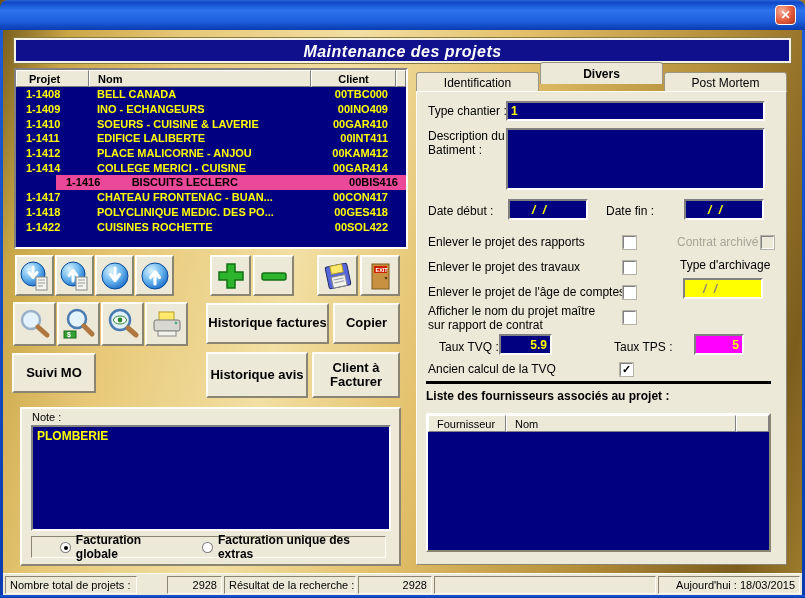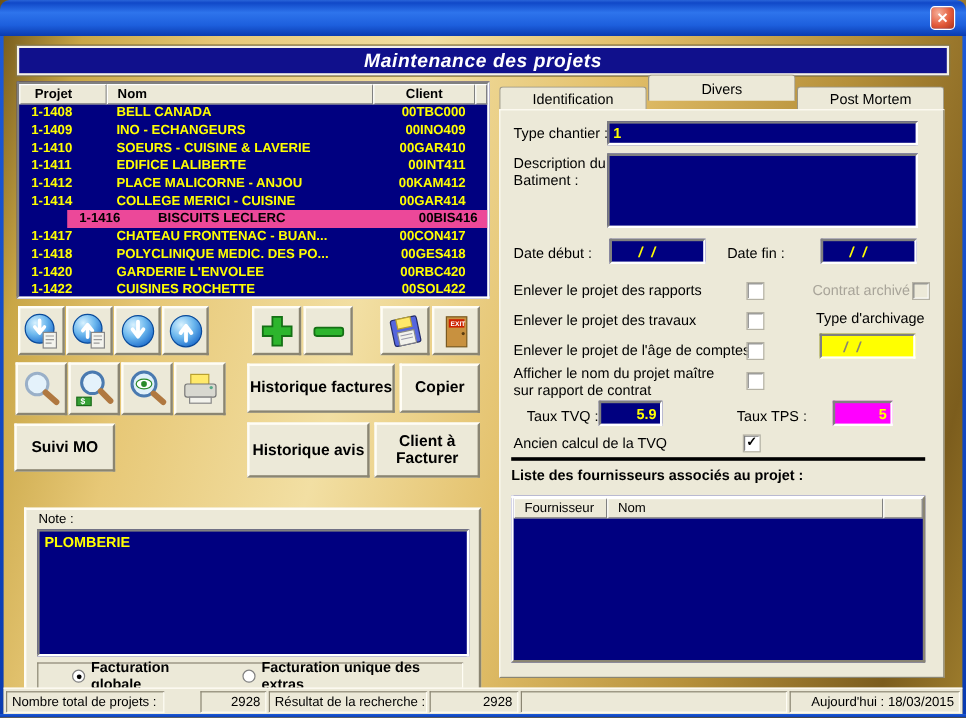--- a/index.html
+++ b/index.html
@@ -40,34 +40,34 @@
 
   
   .tool-btn { position:absolute; background:#ECE9D8; border:2px solid; border-color:#fffdf5 #8a8572 #8a8572 #fffdf5;
     display:flex; align-items:center; justify-content:center; cursor:pointer; }
   .txt-btn { position:absolute; background:#ECE9D8; border:2px solid; border-color:#fffdf5 #8a8572 #8a8572 #fffdf5;
     display:flex; align-items:center; justify-content:center; font-size:13px; font-weight:bold; color:#000;
     text-align:center; line-height:1.1; cursor:pointer; }
 
   
   .note-panel { position:absolute; left:20px; top:407px; width:381px; height:159px; background:#ECE9D8;
-    border:2px solid; border-color:#fffdf5 #8a8572 #8a8572 #fffdf5;margin-top:16px; }
+    border:2px solid; border-color:#fffdf5 #8a8572 #8a8572 #fffdf5; }
   .note-label { position:absolute; left:10px; top:2px; font-size:11px; color:#000; }
   .note-area { position:absolute; left:9px; top:16px; width:360px; height:106px; background:#000080;
     border:2px solid; border-color:#808080 #fff #fff #808080; color:#FFFF00; font-weight:bold; font-size:12px; padding:2px 4px; }
   .radio-bar { position:absolute; left:9px; top:127px; width:355px; height:22px;
     border:1px solid; border-color:#8a8572 #fffdf5 #fffdf5 #8a8572; display:flex; align-items:center; gap:18px; padding-left:28px; }
   .radio-opt { display:flex; align-items:center; gap:5px; font-size:12px; font-weight:bold; cursor:pointer; }
   .radio { width:11px; height:11px; border-radius:50%; background:#fff; border:1px solid #808080; position:relative; }
   .radio.checked::after { content:""; position:absolute; left:3px; top:3px; width:4px; height:4px; border-radius:50%; background:#000; }
 
   
   .tab { position:absolute; top:72px; height:20px; background:#ECE9D8; border:1px solid #9a9584; border-bottom:none;
     border-radius:3px 3px 0 0; display:flex; align-items:center; justify-content:center; font-size:12px; cursor:pointer; }
-  .tab.active { top:62px; height:22px; font-weight:normal; }
+  .tab.active { top:62px; height:22px; font-weight:bold; }
   .tab-page { position:absolute; left:416px; top:91px; width:371px; height:474px; background:#ECE9D8;
     border:1px solid; border-color:#fffdf5 #8a8572 #8a8572 #fffdf5; }
 
   .fld-label { position:absolute; font-size:12px; color:#000; }
   .fld-label.gray { color:#a8a499; }
   .navy-input { position:absolute; background:#000080; border:2px solid; border-color:#808080 #fff #fff #808080;
     color:#FFFF00; font-size:12px; font-weight:bold; display:flex; align-items:center; padding:0 3px; }
   .navy-input.date { font-style:italic; padding-left:22px; letter-spacing:2px; }
   .yellow-input { position:absolute; background:#FFFF00; border:2px solid; border-color:#808080 #fff #fff #808080;
     color:#8a8572; font-size:12px; font-weight:bold; font-style:italic; display:flex; align-items:center; padding-left:18px; letter-spacing:2px; }
@@ -181,25 +181,20 @@
           <div class="cell c-nom">CHATEAU FRONTENAC - BUAN...</div>
           <div class="cell c-client">00CON417</div>
         </div>
 
         <div class="list-row">
           <div class="cell c-projet">1-1418</div>
           <div class="cell c-nom">POLYCLINIQUE MEDIC. DES PO...</div>
           <div class="cell c-client">00GES418</div>
         </div>
 
-        <div class="list-row">
-          <div class="cell c-projet">1-1420</div>
-          <div class="cell c-nom">GARDERIE L'ENVOLEE</div>
-          <div class="cell c-client">00RBC420</div>
-        </div>
 
         <div class="list-row">
           <div class="cell c-projet">1-1422</div>
           <div class="cell c-nom">CUISINES ROCHETTE</div>
           <div class="cell c-client">00SOL422</div>
         </div>
       </div>
   </div>
 
   <div class="tool-btn" style="left:15px;top:255px;width:39px;height:41px">

